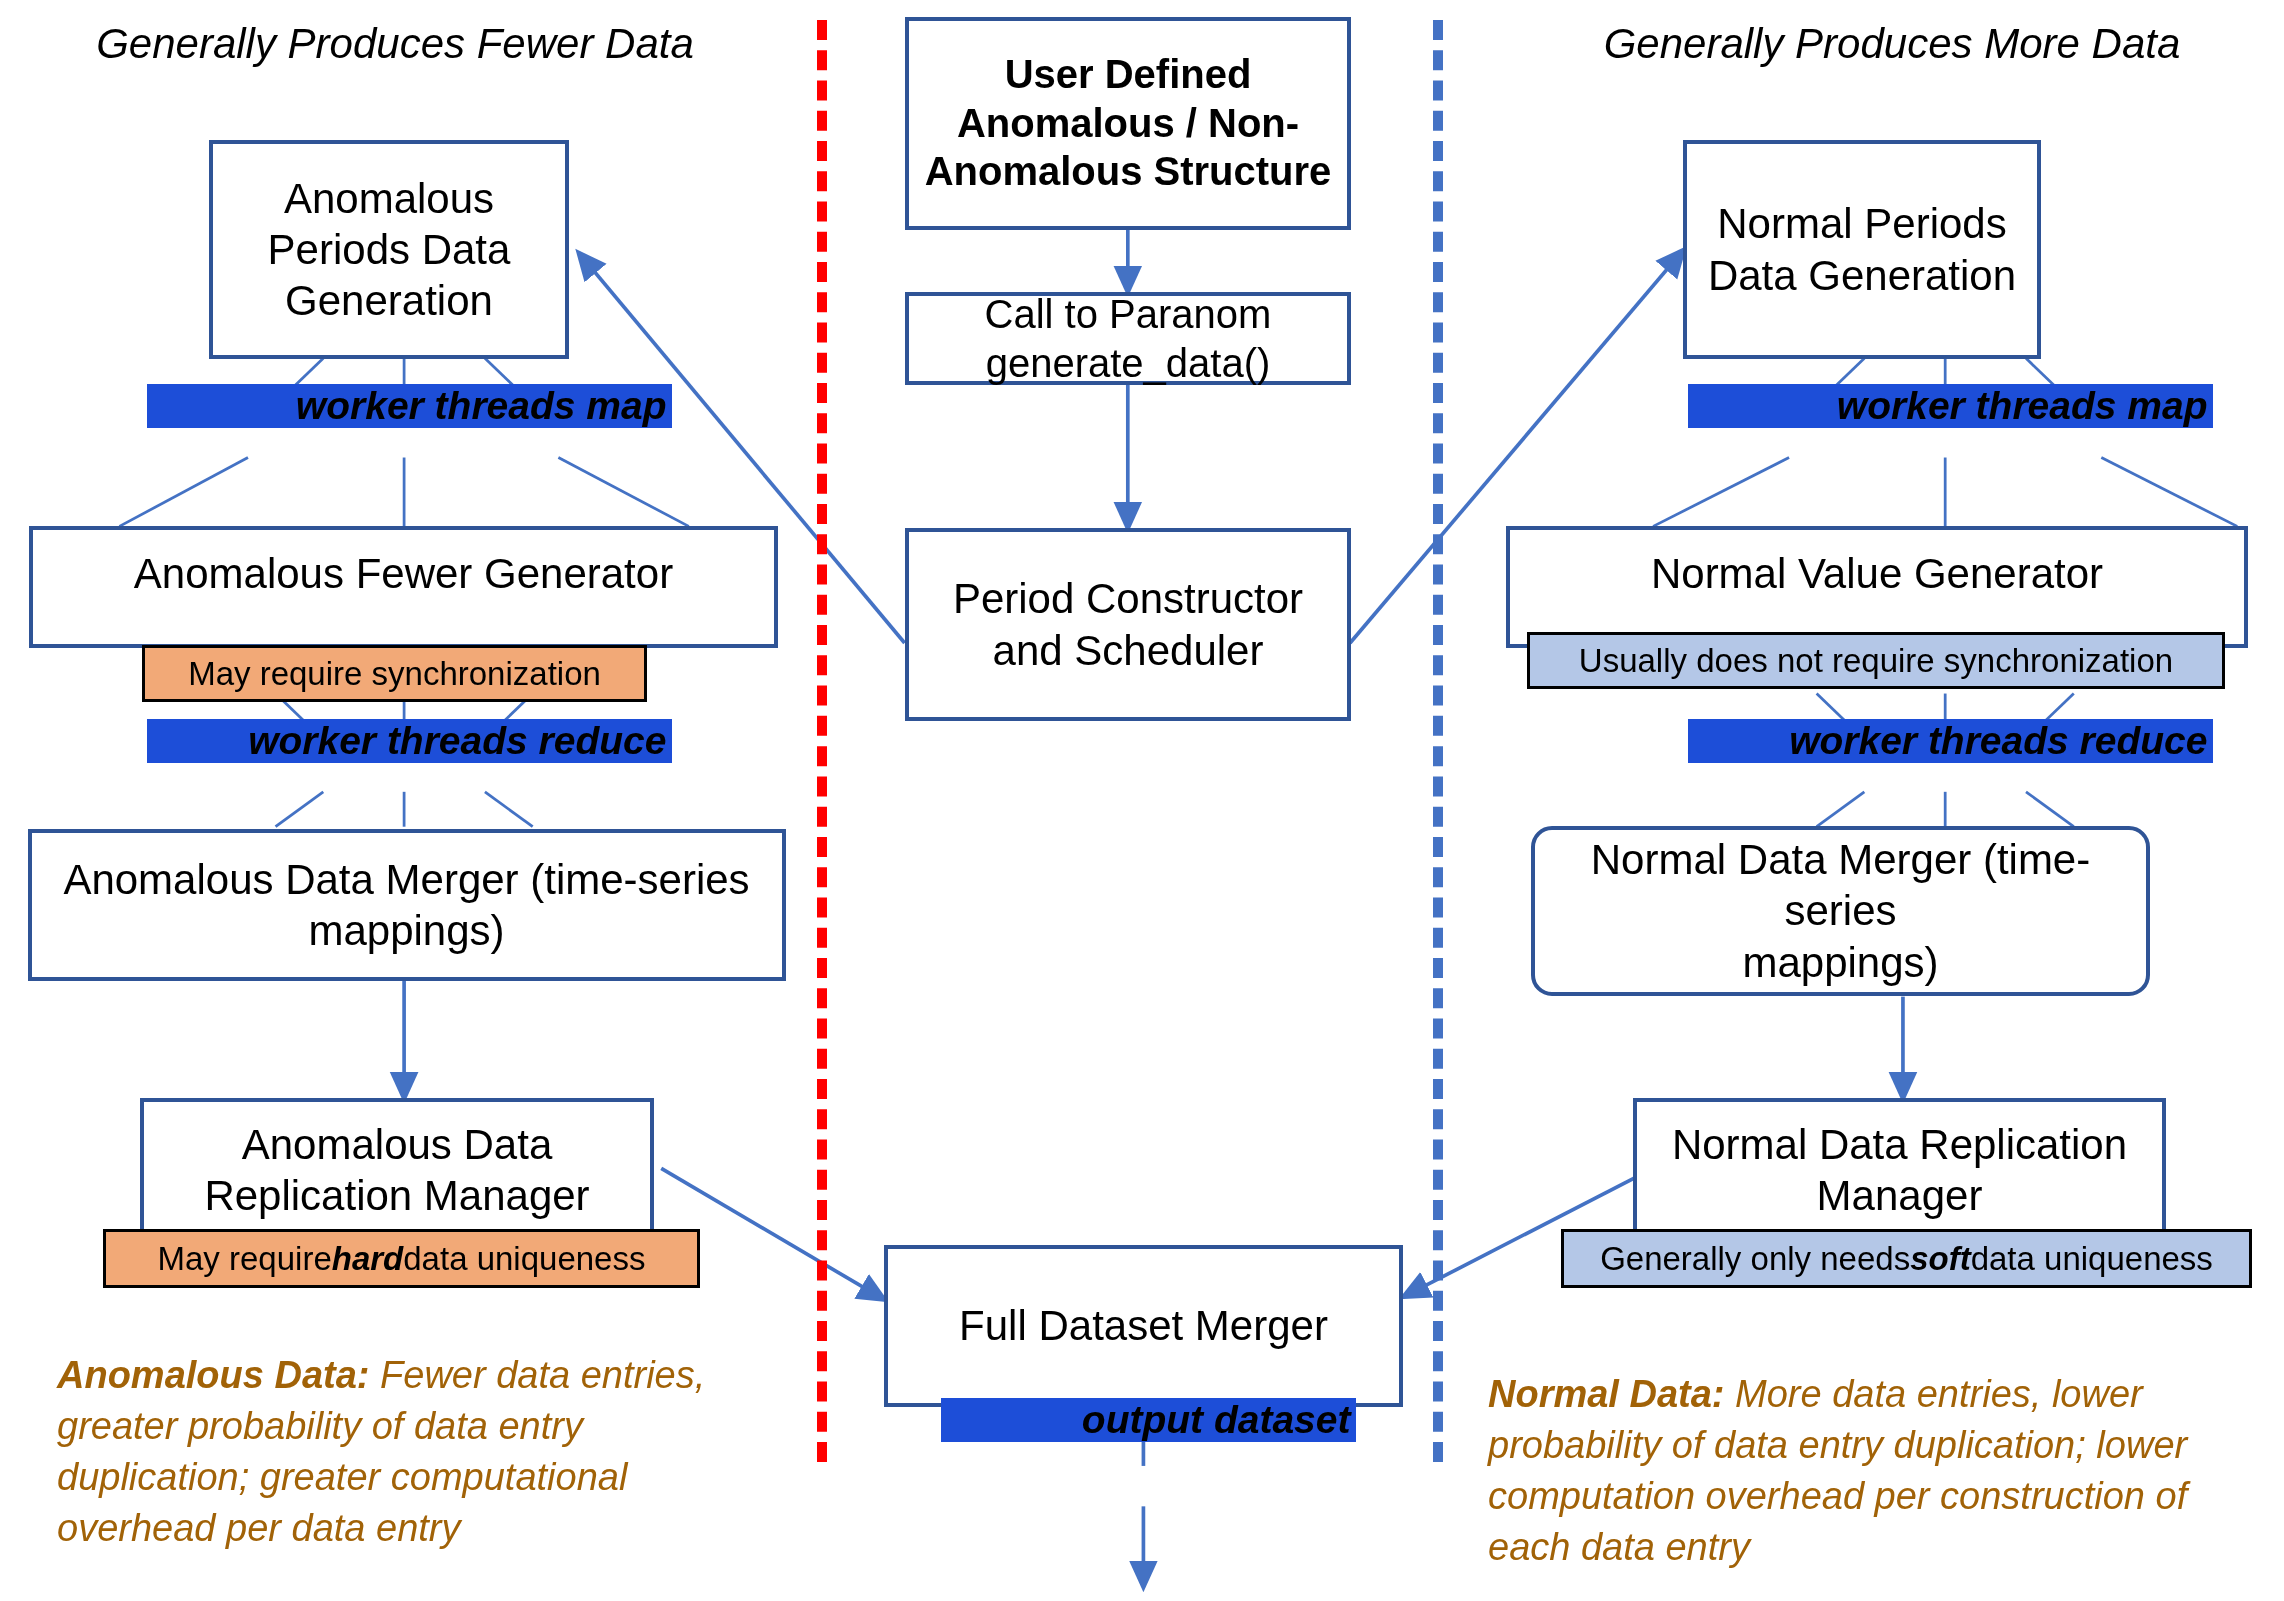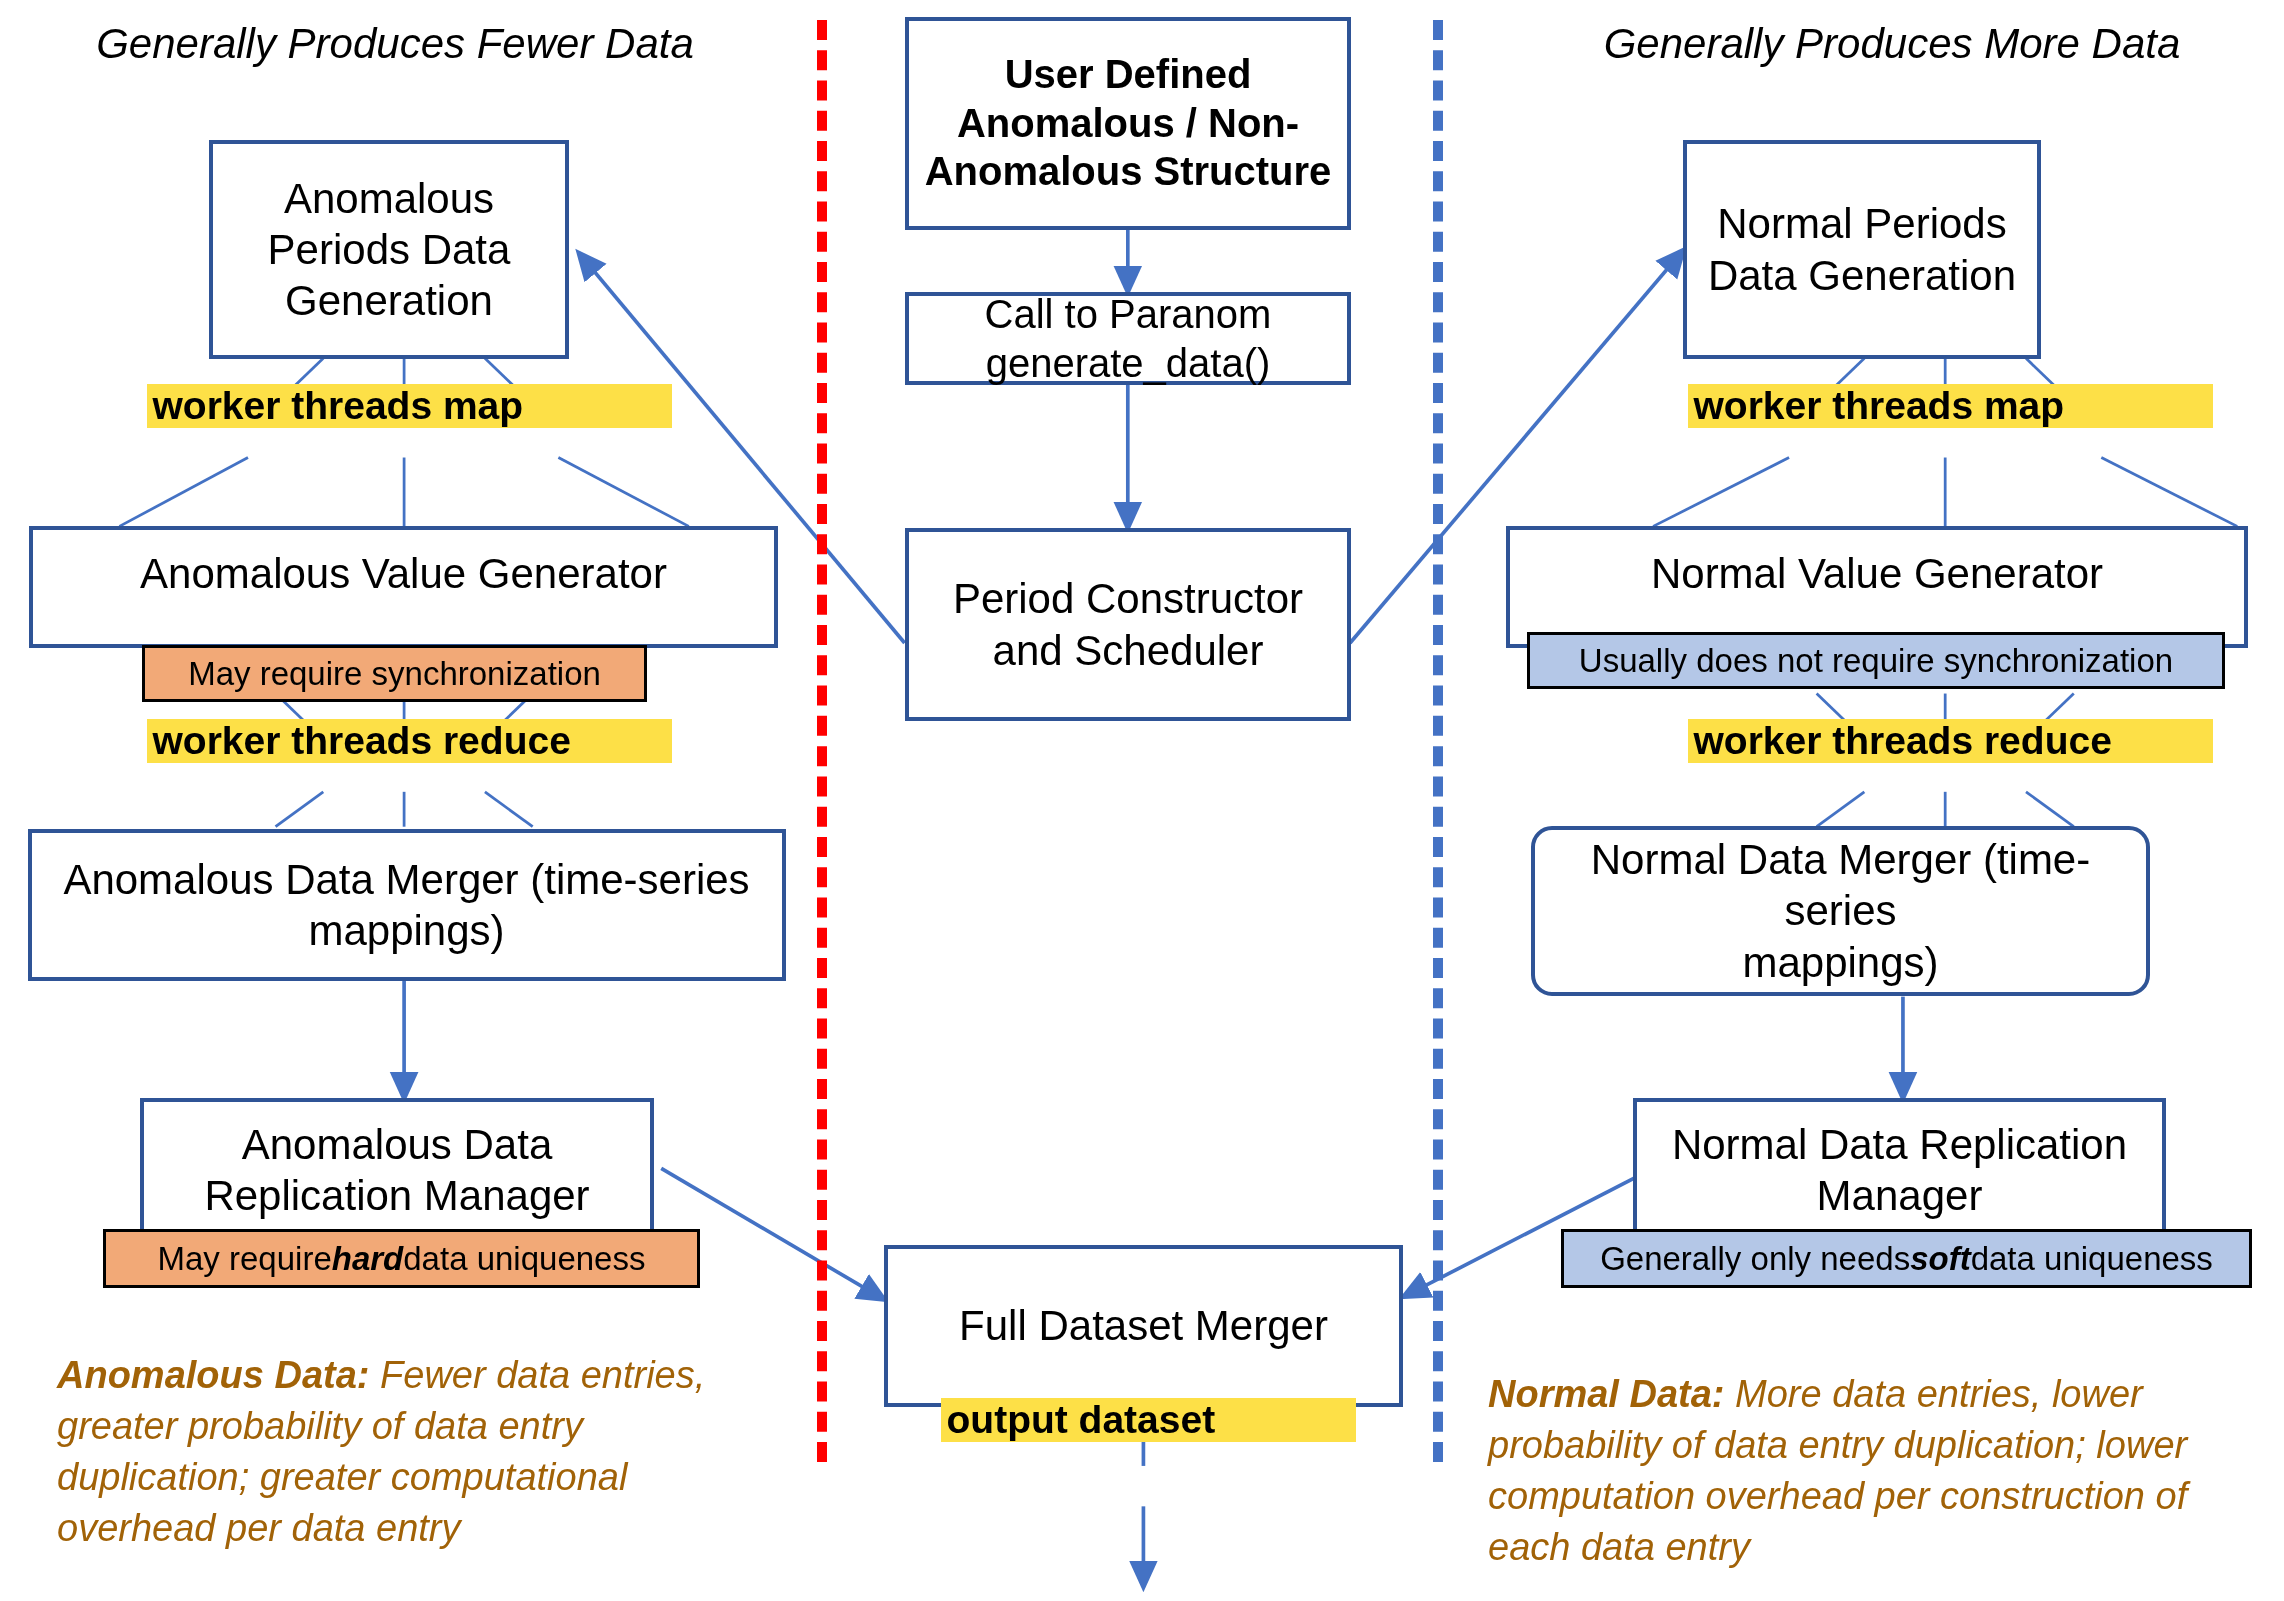--- a/index.html
+++ b/index.html
@@ -52,26 +52,27 @@
   .banner{
     position:absolute;
     font-style:italic;
     font-size:42px;
     color:#000000;
     white-space:nowrap;
     text-align:center;
   }
   .edgelabel{
     position:absolute;
+    font-style:italic;
     font-weight:bold;
     font-size:39px;
     color:#000000;
     white-space:nowrap;
-    text-align:left;
-    background:#fde047;
+    text-align:right;
+    background:#1d4ed8;
     padding:0 5.5px;
     z-index:5;
   }
   .caption{
     position:absolute;
     font-style:italic;
     font-size:38px;
     color:#a16207;
     line-height:1.34;
   }
@@ -196,21 +197,21 @@
 
   <div class="node t-46" style="left:209px;top:140px;width:360px;height:219px;">
     <span class="node-text">Anomalous
 Periods Data
 Generation</span>
   </div>
 
   <div class="edgelabel" style="left:147px;top:384px;width:514px;">worker threads map</div>
 
   <div class="node t-46" style="left:29px;top:526px;width:749px;height:122px;align-items:flex-start;padding-top:18.4px;">
-    <span class="node-text">Anomalous Value Generator</span>
+    <span class="node-text">Anomalous Fewer Generator</span>
   </div>
 
   <div class="badge badge-orange" style="left:142px;top:645px;width:505px;height:57px;">
     <span>May require synchronization</span>
   </div>
 
   <div class="edgelabel" style="left:147px;top:719px;width:514px;">worker threads reduce</div>
 
   <div class="node t-46" style="left:27.5px;top:829px;width:758px;height:152px;">
     <span class="node-text">Anomalous Data Merger (time-series

